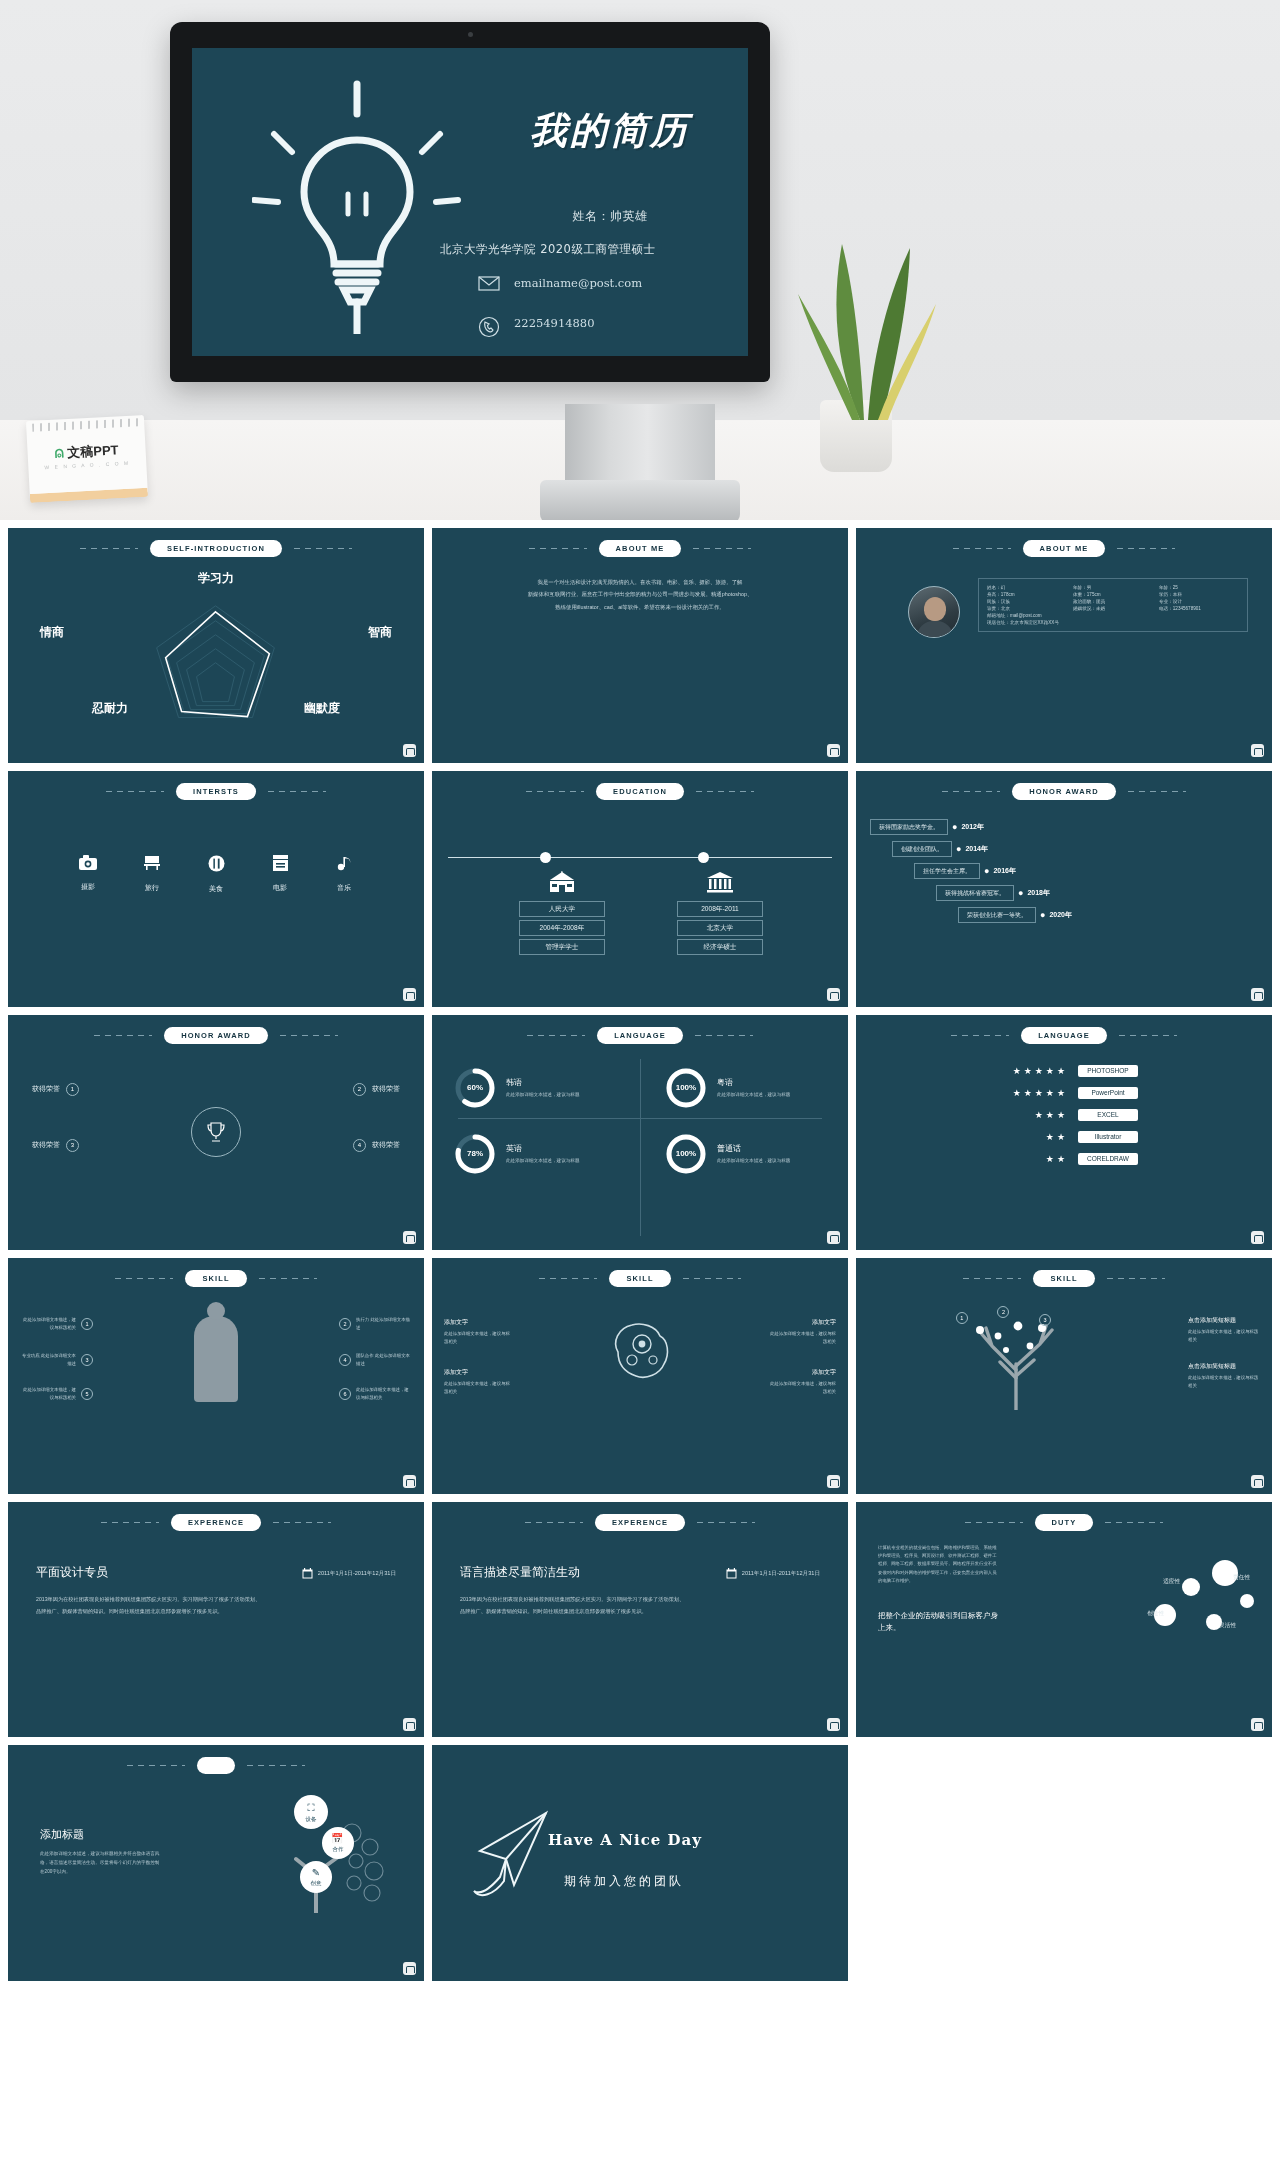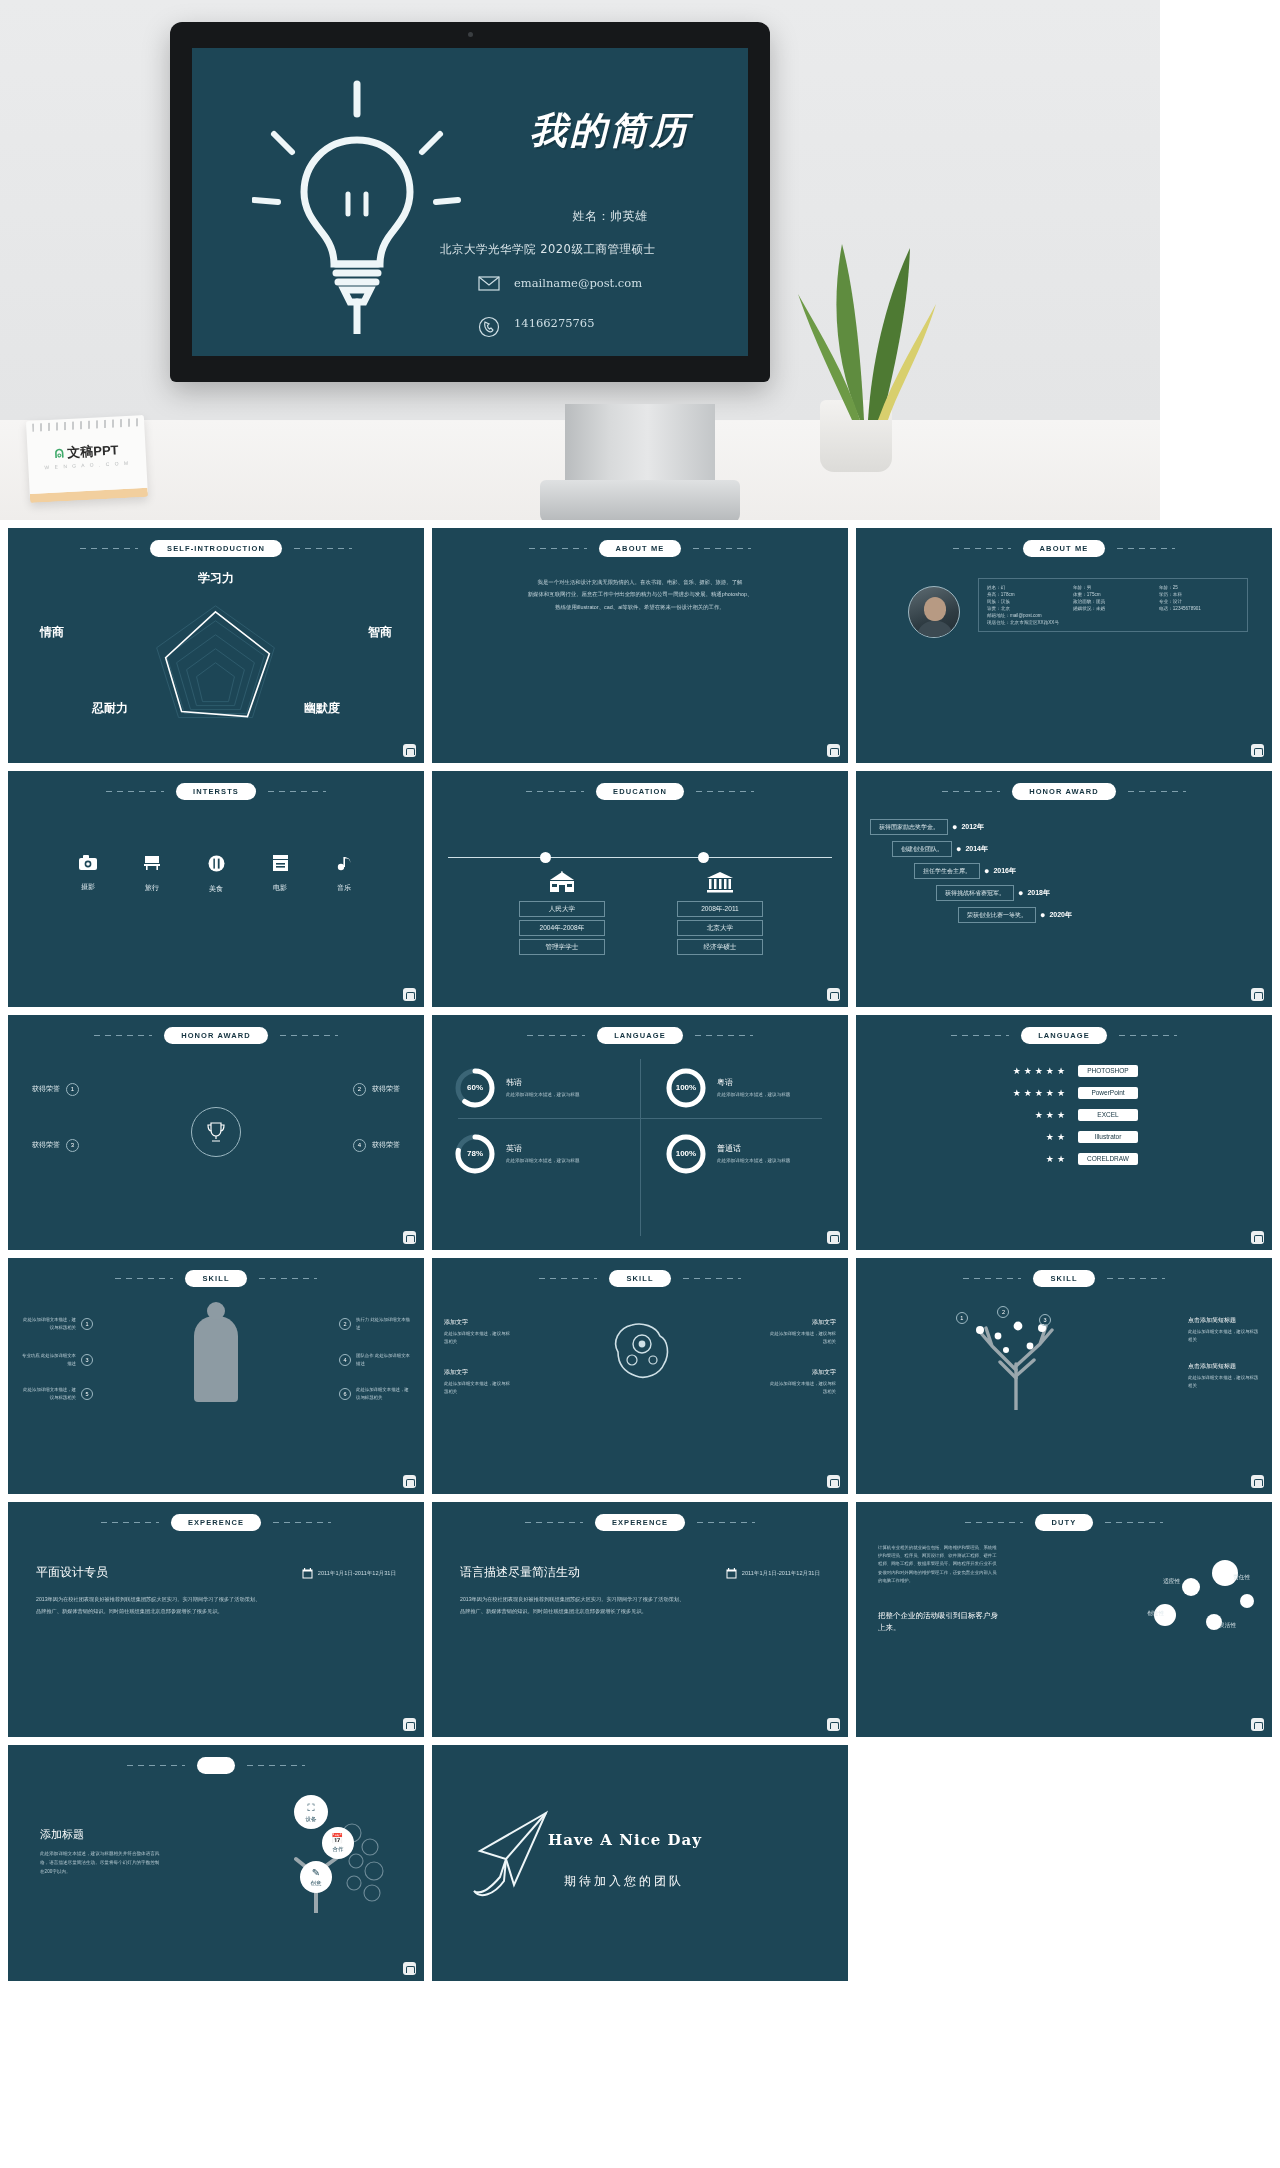--- a/index.html
+++ b/index.html
@@ -7,21 +7,21 @@
     width: 1280px;
     height: 2168px;
     background: #ffffff;
     font-family: "Liberation Sans", sans-serif;
     overflow: hidden;
   }
 
   
   .hero {
     position: relative;
-    width: 1160px;
+    width: 1280px;
     height: 520px;
     background: linear-gradient(180deg, #eceded 0%, #e9eaea 58%, #f4f4f3 59%, #f7f6f5 100%);
     overflow: hidden;
   }
   .hero-wall {
     position: absolute; left: 0; top: 0; width: 1280px; height: 420px;
     background: linear-gradient(180deg,#eaebec 0%, #e4e5e6 100%);
   }
   .hero-desk {
     position: absolute; left: 0; top: 420px; width: 1280px; height: 100px;
@@ -359,21 +359,21 @@
             <path d="M1 1 L11 9 L21 1" fill="none" stroke="#cfdfe5" stroke-width="1.2"></path>
           </svg>
           <span>emailname@post.com</span>
         </div>
 
         <div class="hero-contact hero-phone">
           <svg width="22" height="22" viewBox="0 0 22 22">
             <circle cx="11" cy="11" r="9.5" fill="none" stroke="#cfdfe5" stroke-width="1.2"></circle>
             <path d="M7 6 C6 9 7 13 10 15 C12 16.5 14 16 15 14 L13 12 L11.5 13 C10 12 9.5 10.5 9.5 9.5 L11 8 Z" fill="none" stroke="#cfdfe5" stroke-width="1.2"></path>
           </svg>
-          <span>14166275765</span>
+          <span>22254914880</span>
         </div>
       </div>
     </div>
     <div class="monitor-neck"></div>
     <div class="monitor-base"></div>
   </div>
 
   <div class="calendar">
     <div class="cal-rings"></div>
     <div class="cal-logo">

